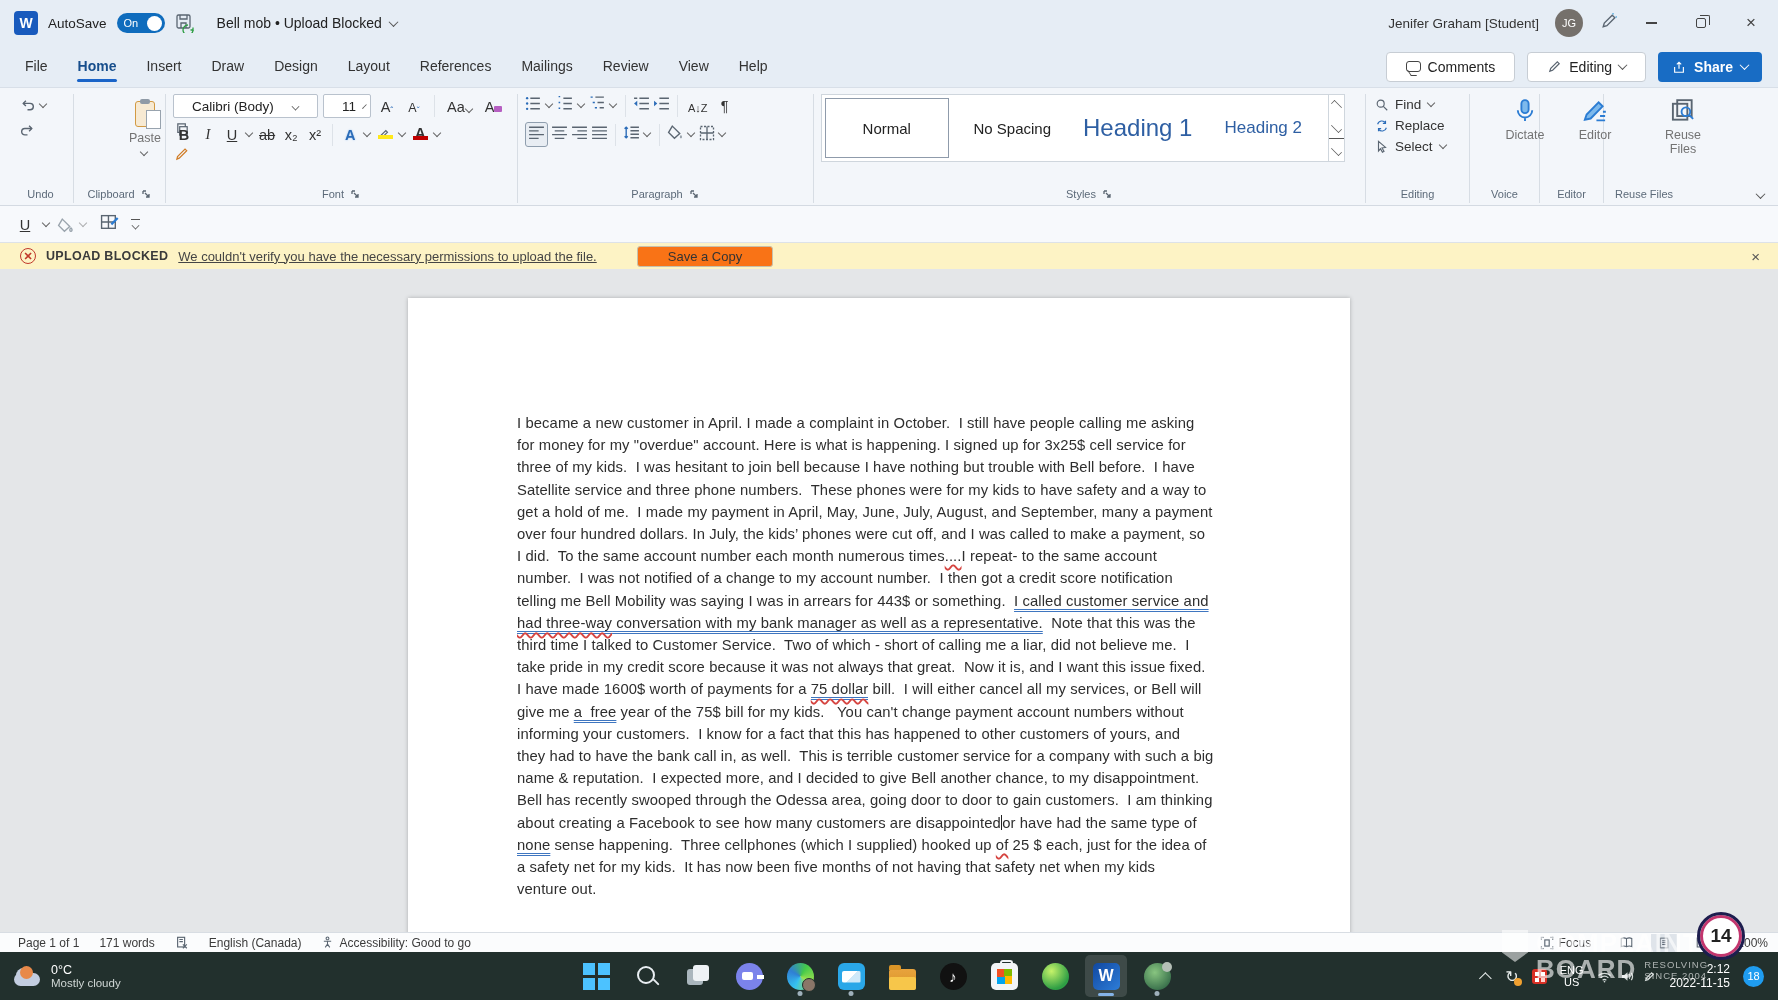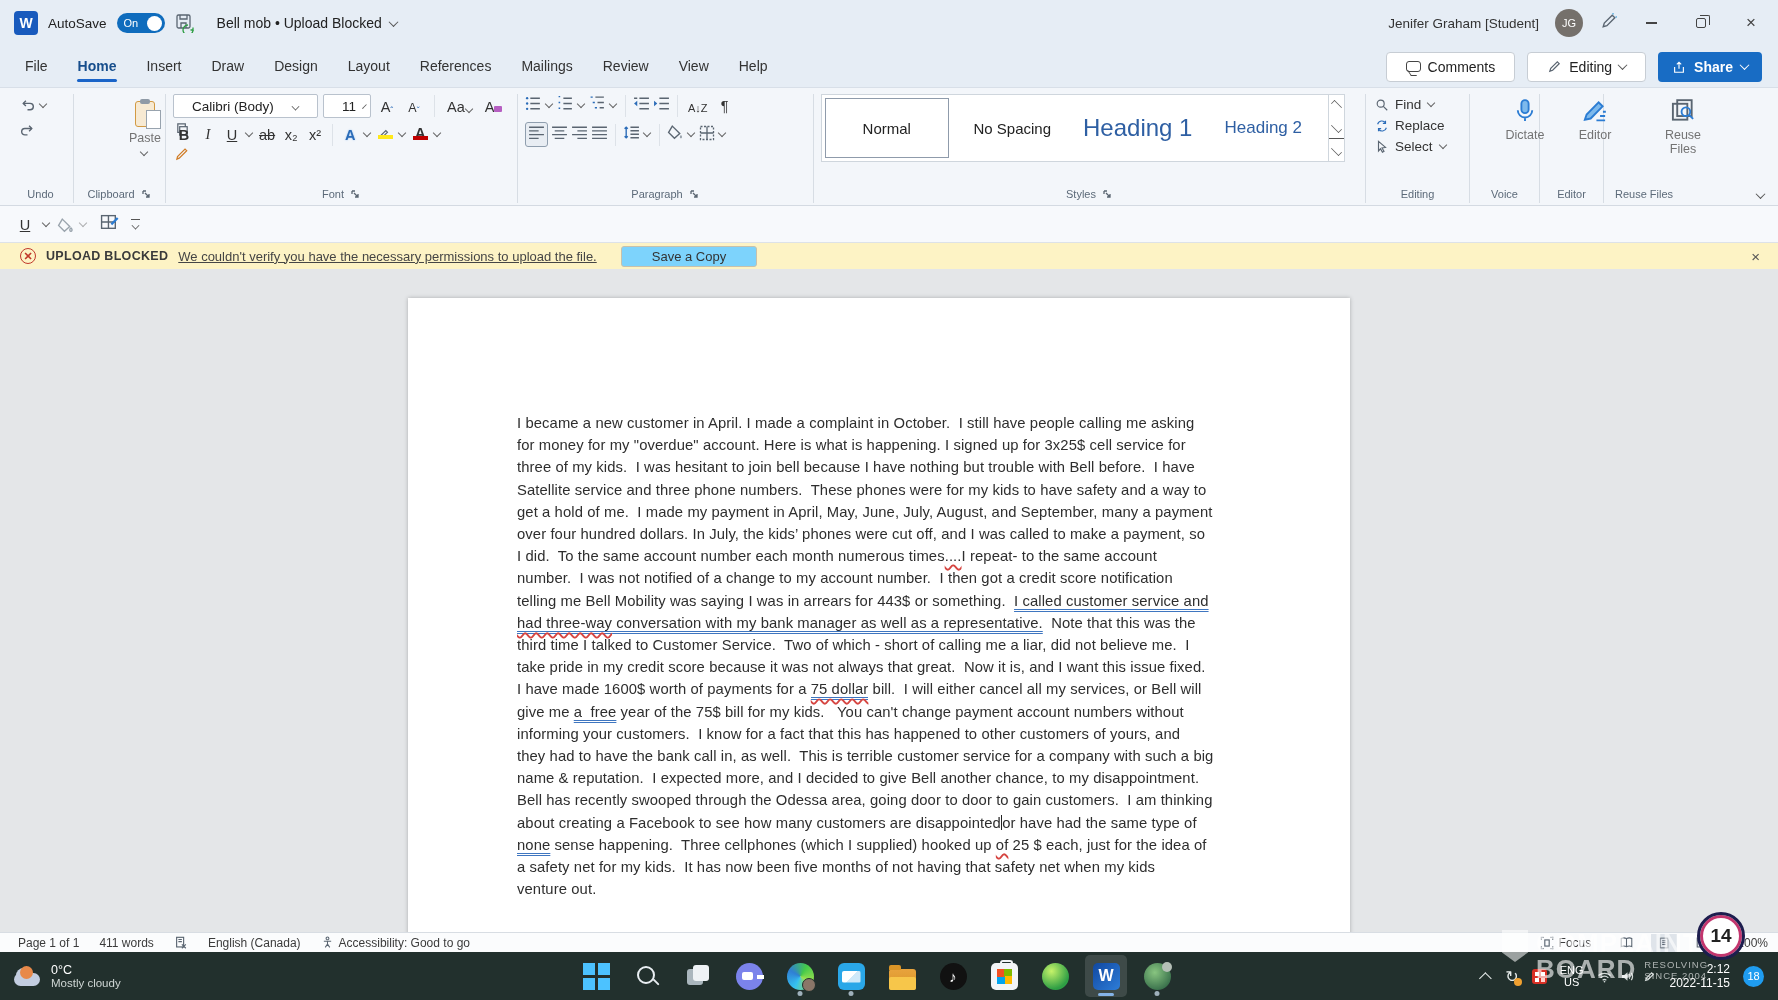--- a/index.html
+++ b/index.html
@@ -87,21 +87,21 @@
   .bucket { width:16px; height:13px; position:relative; }
   .bucket svg { stroke:#9aa4ad; }
   .overflow-ic { display:flex; flex-direction:column; align-items:center; gap:2px; padding:0 6px; cursor:pointer; }
   .overflow-ic .bar { width:9px; height:1.4px; background:#555; }
 
   
   .notice { position:absolute; top:243px; left:0; right:0; height:26px; background:#fdf3c5; display:flex; align-items:center; padding-left:20px; gap:10px; }
   .err-circ { width:16px; height:16px; border:1.6px solid #c0392b; border-radius:50%; color:#c0392b; font-size:11px; display:flex; align-items:center; justify-content:center; font-weight:bold; }
   .notice-title { font-size:12.5px; font-weight:bold; color:#3a3a3a; letter-spacing:.3px; }
   .notice-msg { font-size:13px; color:#454545; text-decoration:underline; cursor:pointer; }
-  .notice-btn { margin-left:14px; height:21px; background:#7dd3fc; border:1px solid #c6c1ad; border-radius:3px; font-size:13px; color:#333; display:flex; align-items:center; padding:0 30px; cursor:pointer; }
+  .notice-btn { margin-left:30px; height:21px; background:#f97316; border:1px solid #c6c1ad; border-radius:3px; font-size:13px; color:#333; display:flex; align-items:center; padding:0 30px; cursor:pointer; }
   .notice-close { margin-left:auto; margin-right:18px; font-size:15px; color:#555; cursor:pointer; }
 
   
   .docarea { position:absolute; top:269px; left:0; right:0; height:663px; background:#e4e6e8; overflow:hidden; }
   .page { position:absolute; left:408px; top:29px; width:942px; height:700px; background:#fff; box-shadow:0 0 4px rgba(0,0,0,.25); }
   .doctext { padding:114px 0 0 109px; width:860px; font-size:14.8px; line-height:22.2px; color:#2e2e2e; letter-spacing:.1px; }
   .dline { white-space:pre; }
   .m-red { text-decoration:underline wavy #d64541 1.5px; text-underline-offset:3px; }
   .m-blue { text-decoration:underline double #3f76c0; text-underline-offset:3px; }
   .m-redblue { text-decoration:underline wavy #d64541 1.5px; text-underline-offset:4px; border-bottom:3px double #3f76c0; }
@@ -589,21 +589,21 @@
           <div class="dline"><span>venture out.</span></div>
         </div>
     </div>
   </div>
 
   <div class="statusbar">
     <div class="sb-item">
         <span>Page 1 of 1</span>
       </div>
     <div class="sb-item">
-        <span>411 words</span>
+        <span>171 words</span>
       </div>
     <div class="sb-item">
       <svg viewBox="0 0 16 16" width="14" height="14">
           <rect x="3" y="1.5" width="8" height="11"></rect>
           <path d="M5 4h4M5 6.5h4M9 9.5l4.5 4.5M13.5 9.5 9 14"></path>
         </svg>
     </div>
     <div class="sb-item">
         <span>English (Canada)</span>
       </div>

